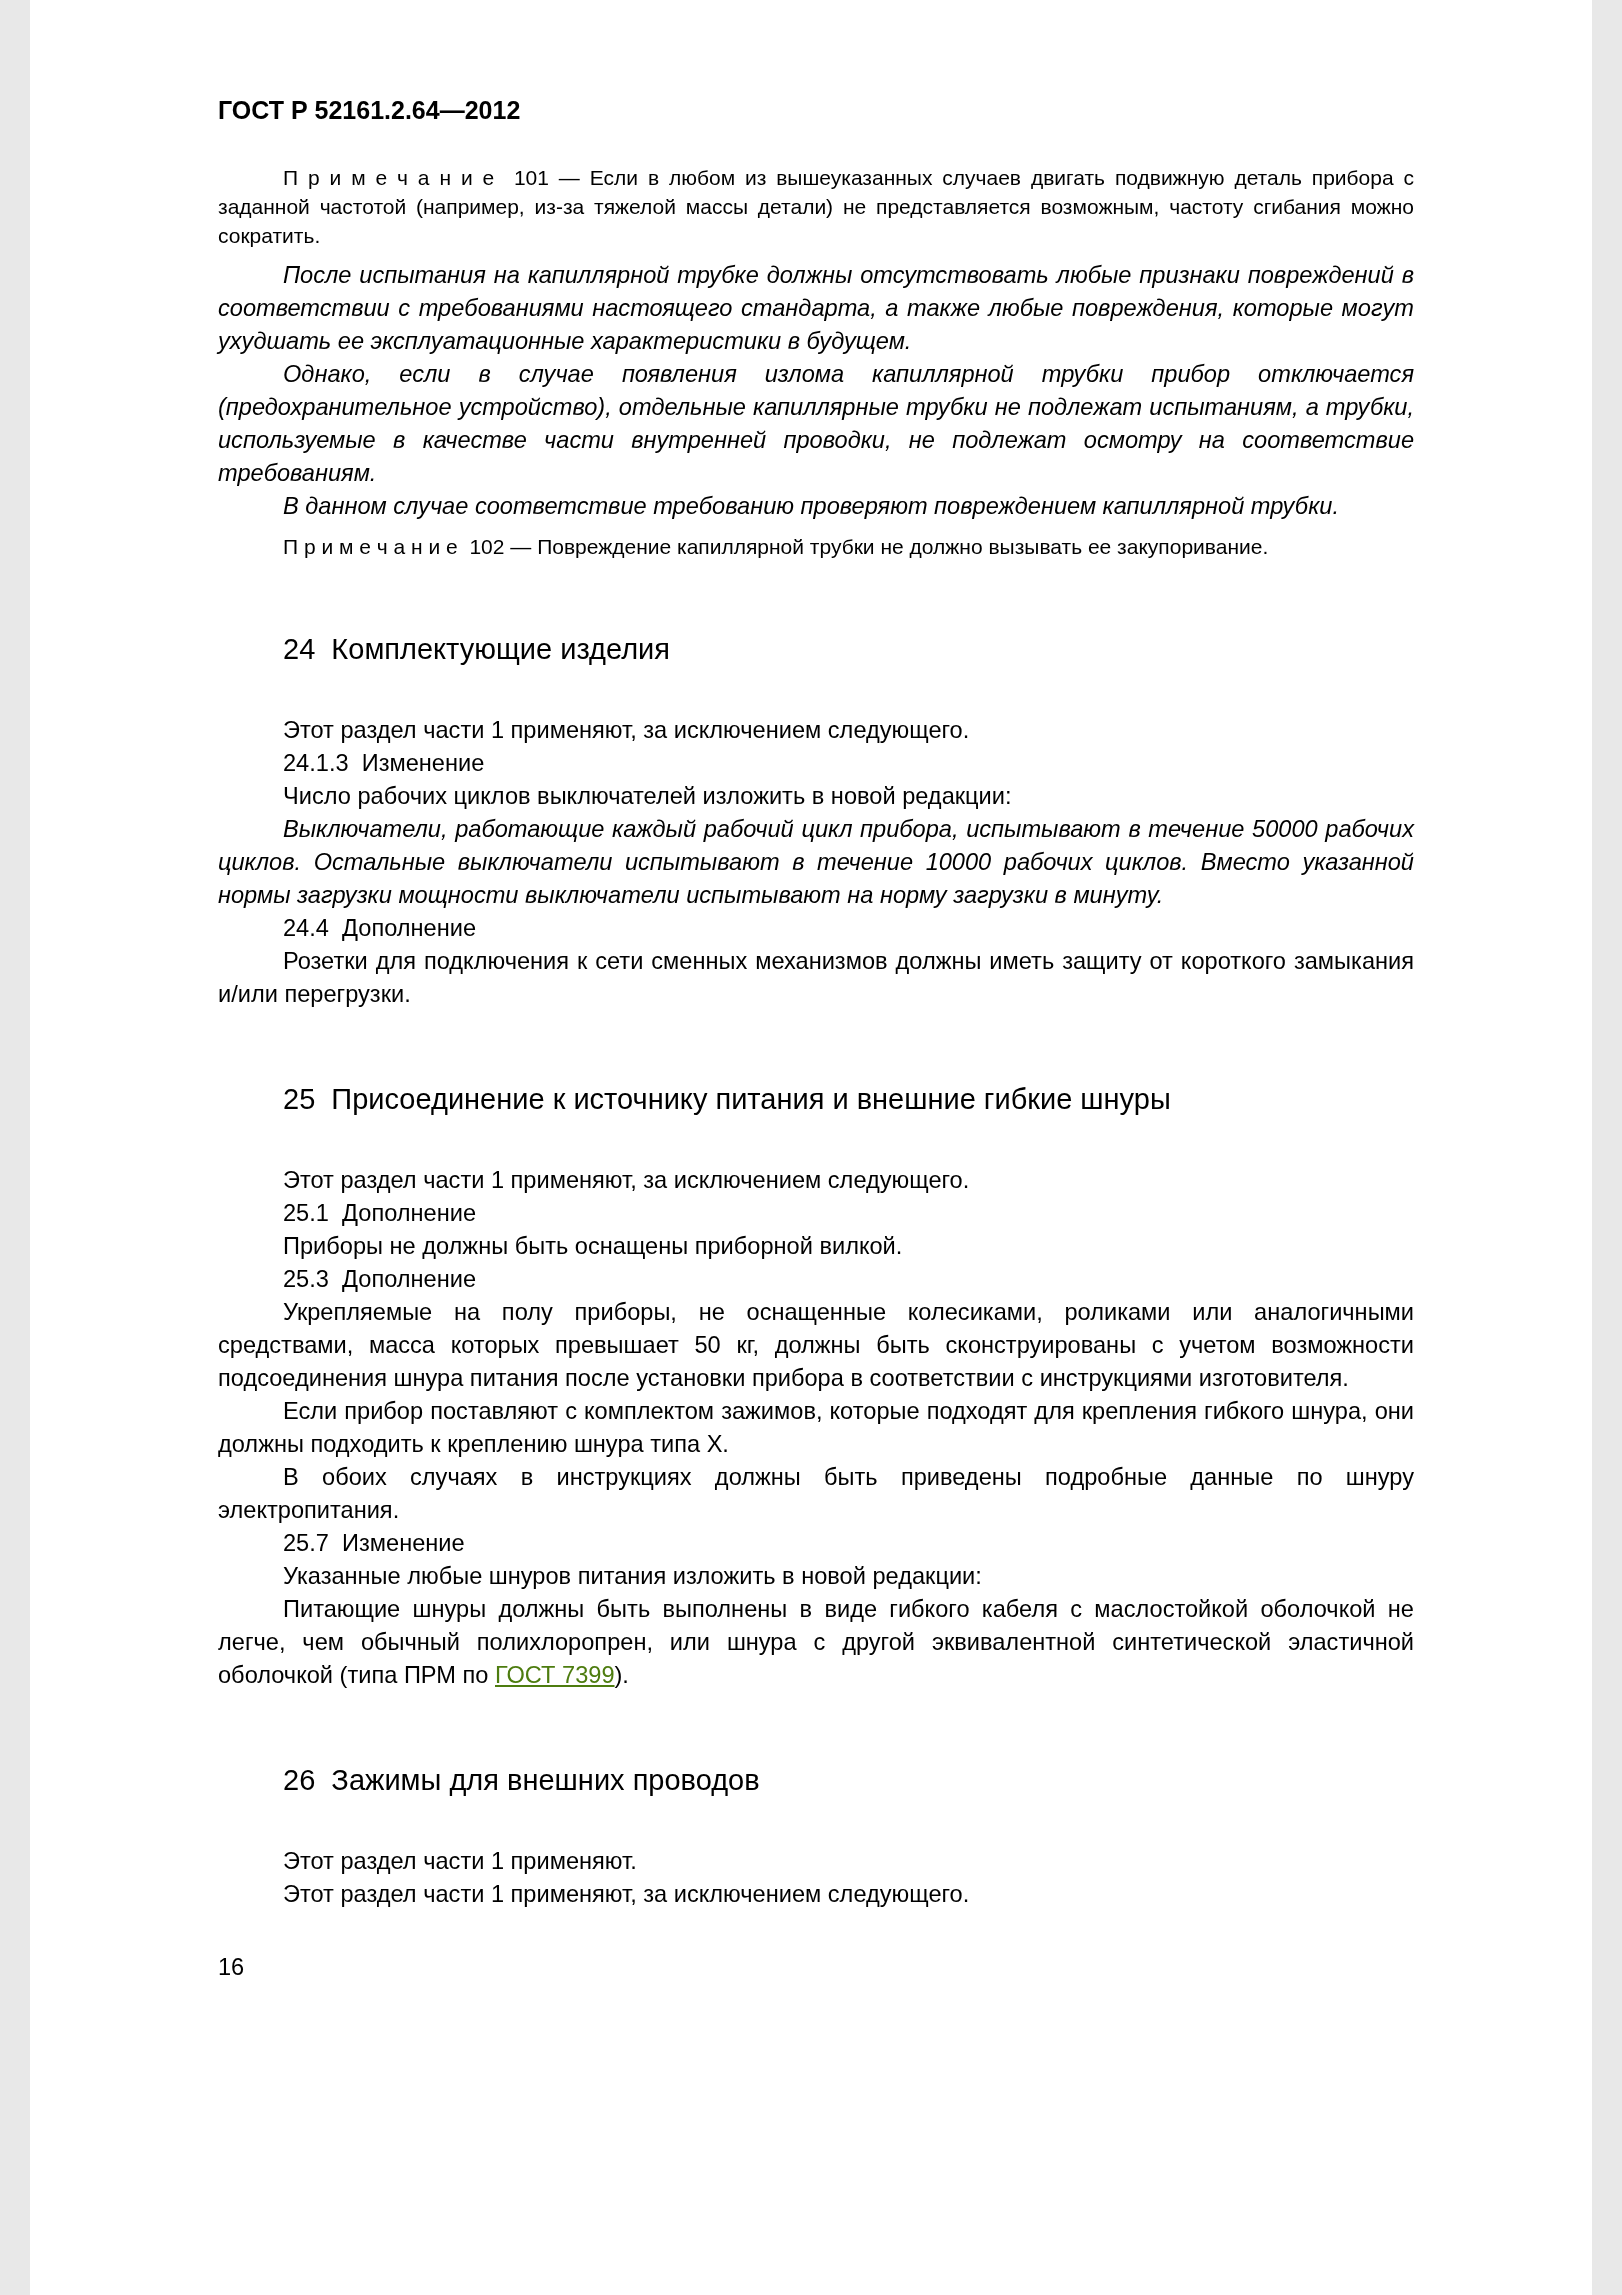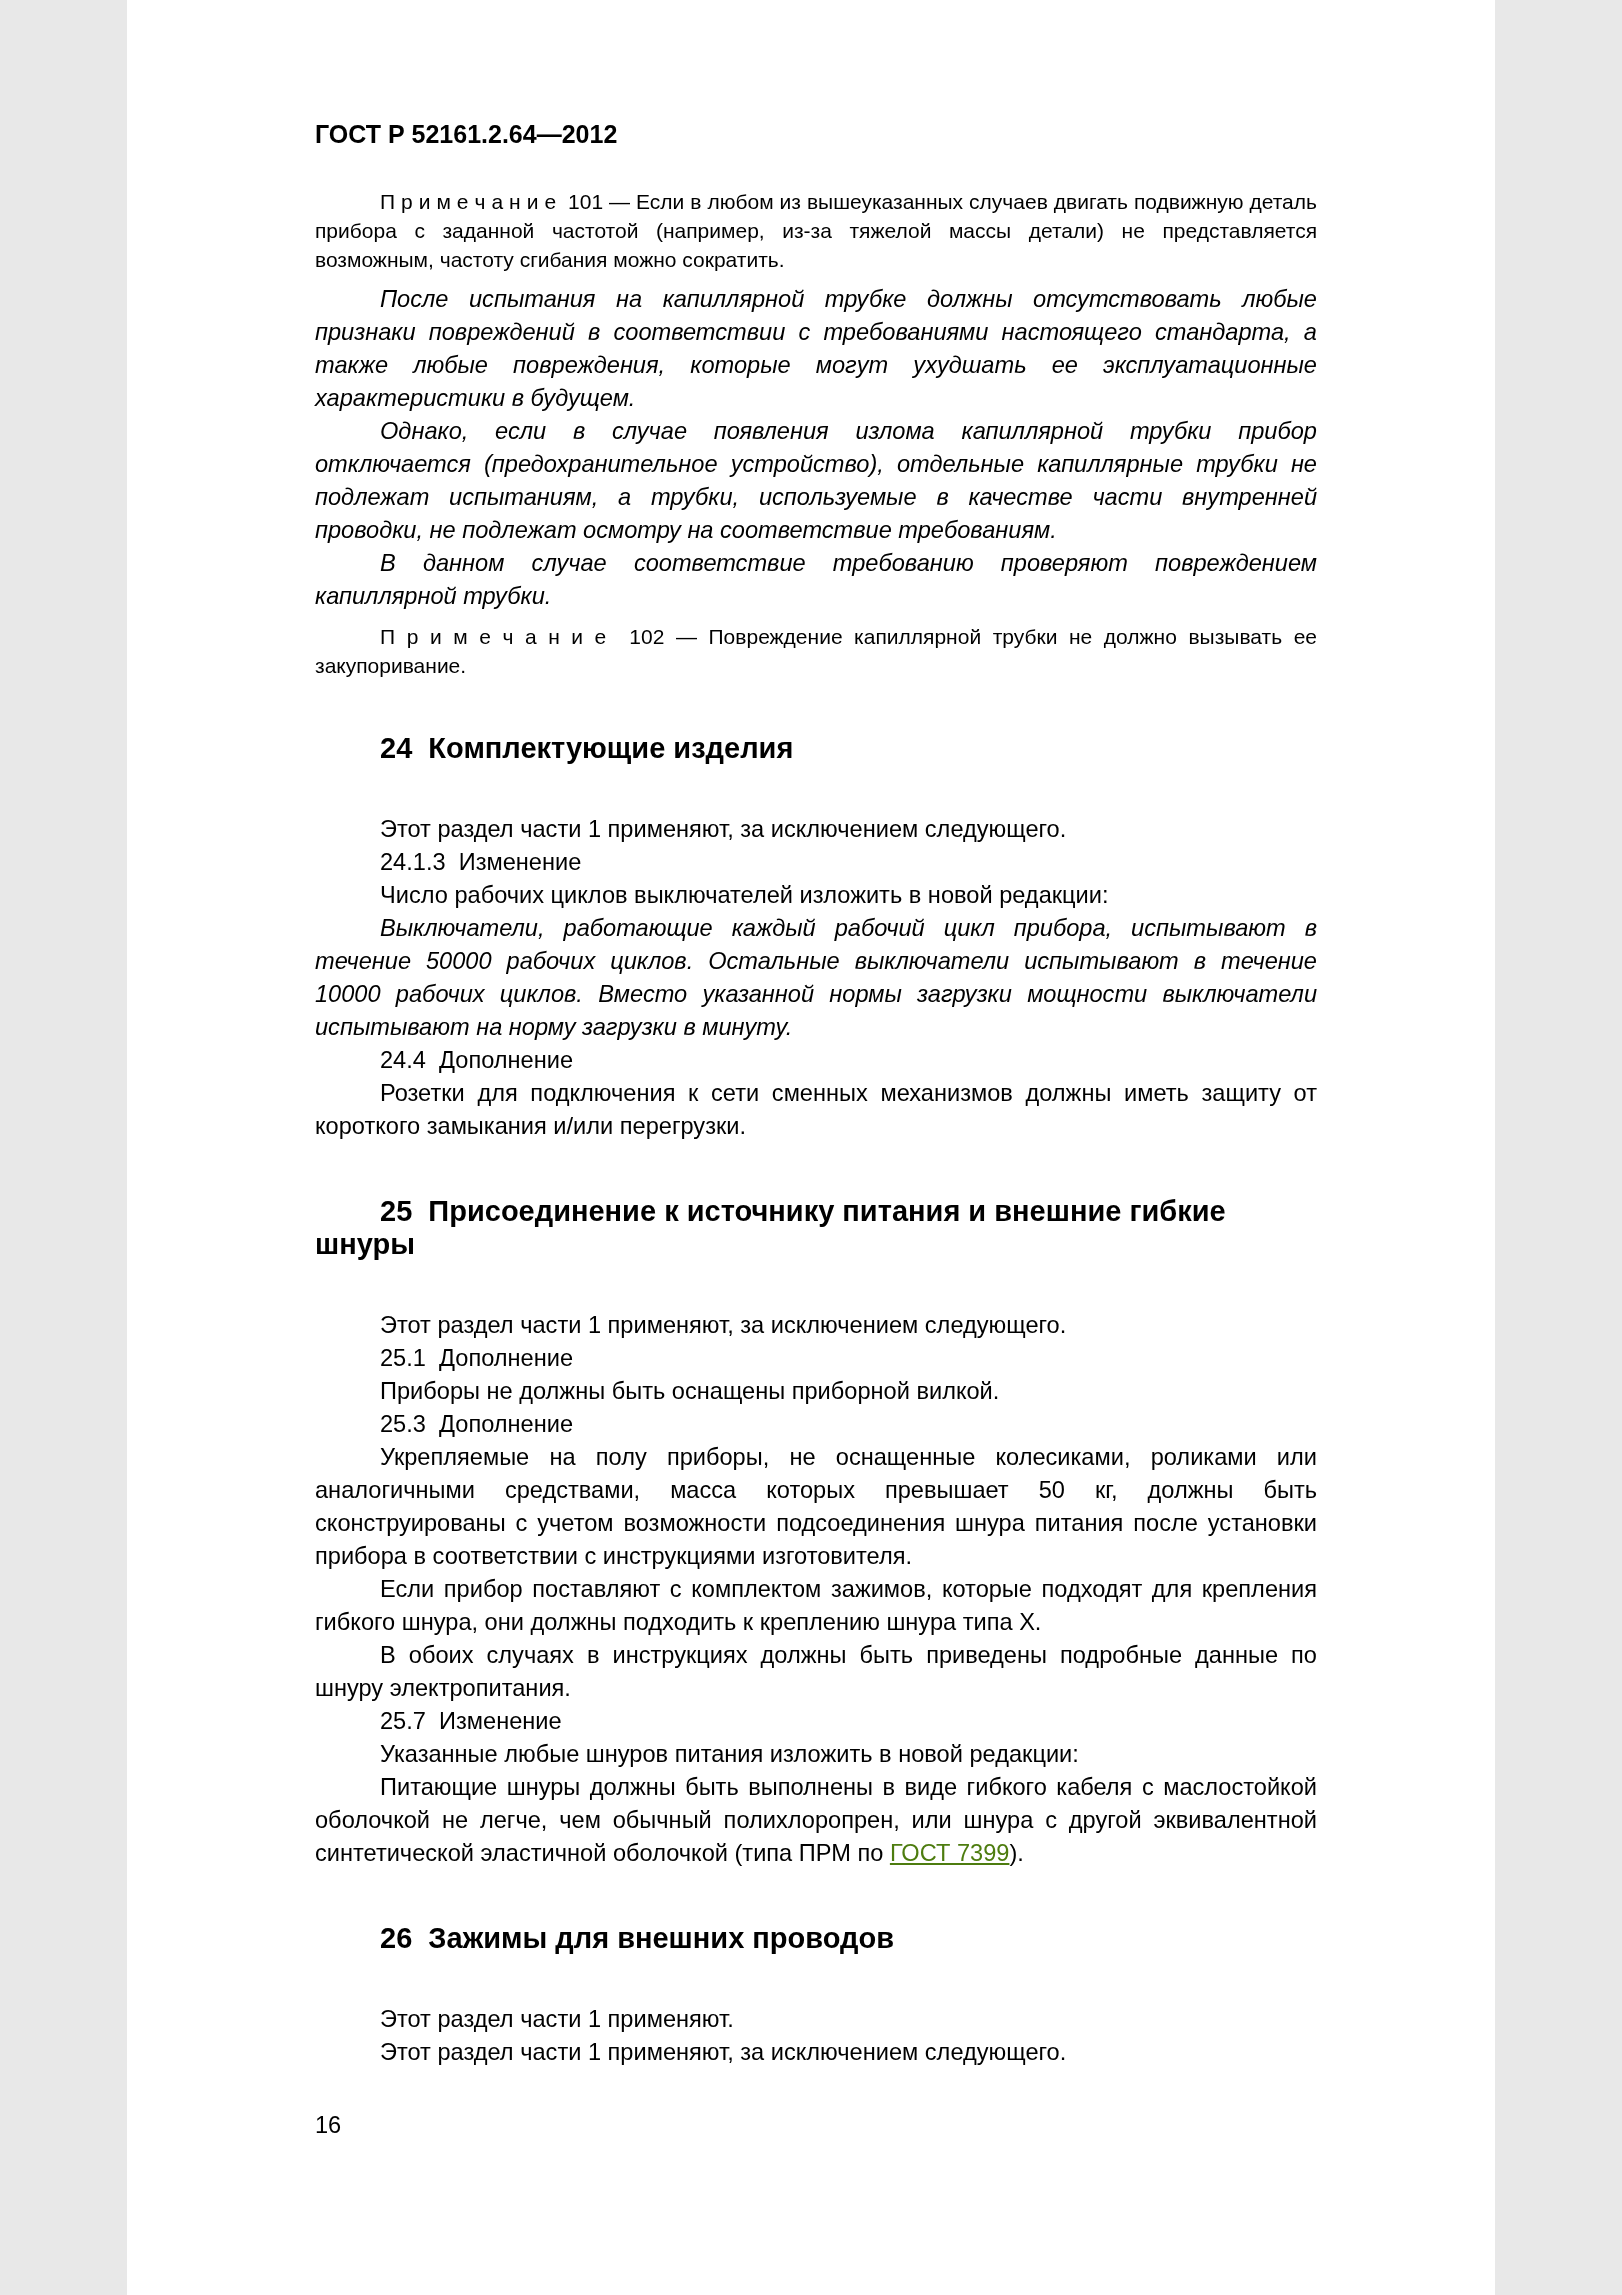--- a/index.html
+++ b/index.html
@@ -1,25 +1,25 @@
 <!DOCTYPE html>
 <html style="font-size:10.5px"><head>
 <meta charset="utf-8">
 <style>
   * { margin: 0; padding: 0; box-sizing: border-box; }
   html, body { background: #e8e8e8; }
   .page {
-    width: 1368px;
+    width: 1562px;
     height: 2295px;
     margin: 0 auto;
     background: #ffffff;
     color: #000000;
     font-family: "Liberation Sans", sans-serif;
     position: relative;
-    padding: 120px 178px 0 188px;
+    padding: 96px 178px 0 188px;
   }
   .doc-header {
     font-size: 25px;
     font-weight: bold;
     margin-bottom: 38px;
     white-space: pre-wrap;
   }
   .note {
     font-size: 21px;
     line-height: 29px;
@@ -30,22 +30,22 @@
   }
   .para {
     font-size: 23.6px;
     line-height: 33px;
     text-align: justify;
     text-indent: 65px;
   }
   .italic { font-style: italic; }
   .heading {
     font-size: 29px;
-    font-weight: bold;
-    margin: 52px 0 48px 0;
+    font-weight: normal;
+    margin: 72px 0 48px 0;
     text-indent: 65px;
     text-align: left;
   }
   .link {
     text-decoration: underline;
     color: #4d7c0f;
     cursor: pointer;
   }
   .page-number {
     font-size: 23.6px;

